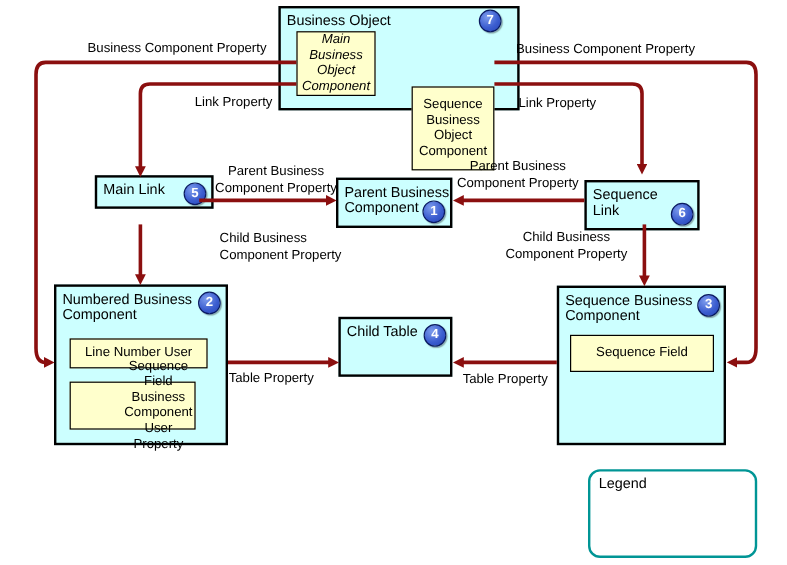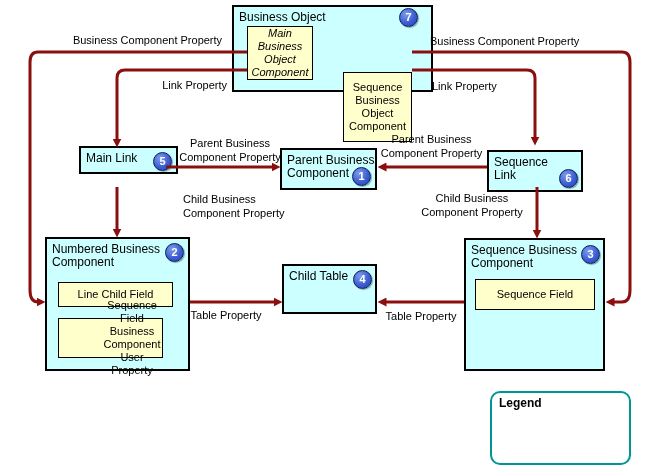--- a/index.html
+++ b/index.html
@@ -29,21 +29,21 @@
   .lbl{position:absolute;font-size:11px;line-height:14px;}
   
   #arrows{position:absolute;left:0;top:0;pointer-events:none;}
   .edge{fill:none;stroke:var(--arrow);stroke-width:3;}
   .ahp{fill:var(--arrow);}
   
   #legend{
     position:absolute;left:490px;top:391px;width:141px;height:74px;box-sizing:border-box;
     border:2px solid var(--legend-border);border-radius:10px;background:#fff;
   }
-  .legend-title{font-size:12px;font-weight:bold;padding:3px 0 1px 7px;}
+  .legend-title{font-size:12px;font-weight:normal;padding:3px 0 1px 7px;}
   .legend-row{display:flex;align-items:center;gap:5px;padding-left:8px;margin-top:3px;font-size:11px;}
   .sw-object{width:20px;height:12px;background:var(--cyan);}
   .sw-child{width:19px;height:11px;background:var(--yellow);border:1px solid #000;box-sizing:border-box;}
   .sw-arrow{display:block;}
   
   #business-object{left:232px;top:5px;width:201px;height:87px;}
   #main-link{left:79px;top:146px;width:99px;height:28px;}
   #parent-bc{left:280px;top:148px;width:97px;height:42px;}
   #sequence-link{left:487px;top:150px;width:96px;height:42px;}
   #numbered-bc{left:45px;top:237px;width:145px;height:134px;}
@@ -79,21 +79,21 @@
     <div class="node-title">Sequence Link</div>
     <div class="badge" style="right:3px;bottom:2px;">6</div>
   </div>
 
   <div class="node" id="numbered-bc">
     <div class="node-title">
       <div class="tline">Numbered Business</div>
       <div class="tline">Component</div>
     </div>
     <div class="badge" style="right:4px;top:4px;">2</div>
-    <div class="childbox" style="left:11px;top:43px;width:115px;height:25px;">Line Child Field</div>
+    <div class="childbox" style="left:11px;top:43px;width:115px;height:25px;">Line Number User</div>
     <div class="childbox" style="left:11px;top:79px;width:105px;height:40px;padding-left:44px;">Sequence Field Business Component User Property</div>
   </div>
 
   <div class="node" id="child-table">
     <div class="node-title">Child Table</div>
     <div class="badge" style="right:3px;top:4px;">4</div>
   </div>
 
   <div class="node" id="sequence-bc">
     <div class="node-title">

